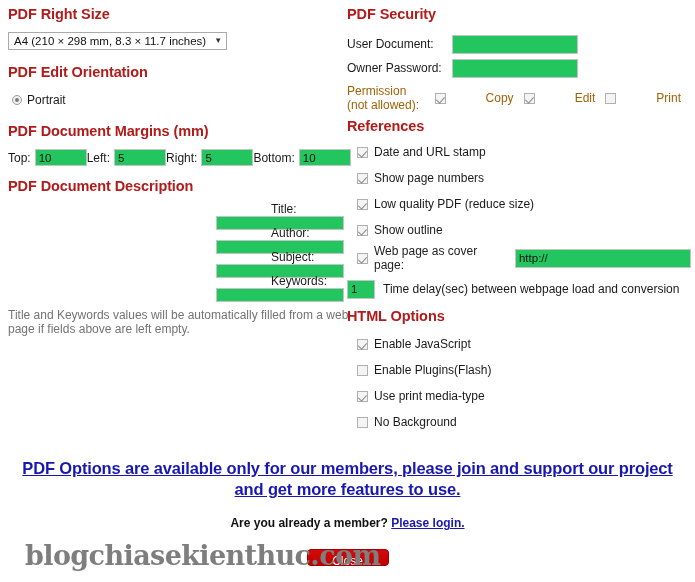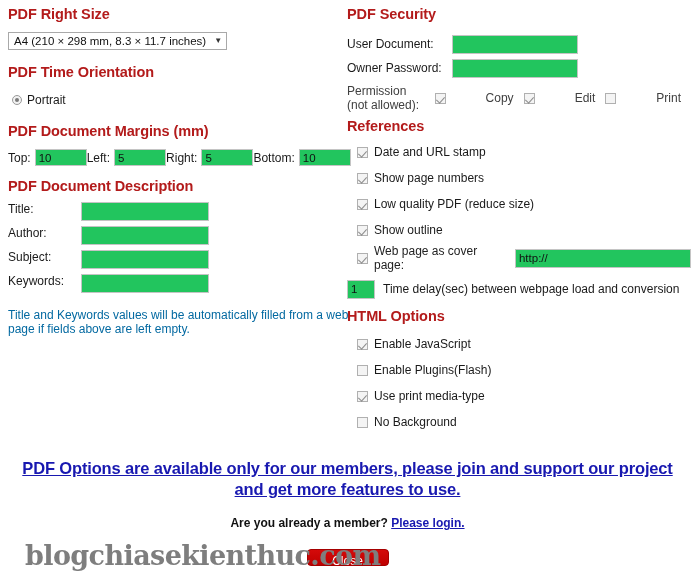--- a/index.html
+++ b/index.html
@@ -156,33 +156,34 @@
     font-size: 12px;
     color: #1a1a1a;
   }
   .margins .mlabel { margin-right: 4px; }
   .margins .mgap { width: 14px; }
   .margins .inp { width: 52px; }
 
   
   .desc-row {
     display: flex;
-    align-items: flex-start;
+    align-items: flex-end;
     height: 24px;
+    flex-direction: column;
   }
   .desc-row .dlabel {
     width: 73px;
     font-size: 12px;
     color: #1a1a1a;
   }
   .desc-row .inp { width: 128px; height: 19px; }
 
   .note {
     font-size: 12px;
-    color: #0369a1;
+    color: #737373;
     line-height: 14px;
     width: 345px;
   }
 
   
   .pw-row {
     display: flex;
     align-items: center;
     height: 24px;
   }
@@ -190,21 +191,21 @@
     width: 105px;
     font-size: 12px;
     color: #1a1a1a;
   }
   .pw-row .inp { width: 126px; height: 19px; }
 
   .perm-row {
     display: flex;
     align-items: center;
     font-size: 12px;
-    color: #404040;
+    color: #a16207;
     height: 16px;
   }
   .perm-row .ptext { margin-right: 8px; }
   .perm-row .cb { margin-right: 4px; }
   .perm-row .pitem { margin-right: 10px; display: flex; align-items: center; gap: 36px; }
 
   .cover-row {
     display: flex;
     align-items: center;
     height: 20px;
@@ -293,21 +294,21 @@
   <div class="col-left">
 
     <h2 class="section">PDF Right Size</h2>
     <div class="sp-10"></div>
     <div class="select-box">
       <span>A4 (210 × 298 mm, 8.3 × 11.7 inches)</span>
       <span class="caret">▼</span>
     </div>
 
     <div class="sp-14"></div>
-    <h2 class="section">PDF Time Orientation</h2>
+    <h2 class="section">PDF Edit Orientation</h2>
     <div class="sp-8"></div>
 
     <div class="radio-row">
       <span class="radio checked"></span>
       <span class="lbl">Portrait</span>
     </div>
 
     <div class="sp-12"></div>
     <h2 class="section">PDF Document Margins (mm)</h2>
     <div class="sp-10"></div>

